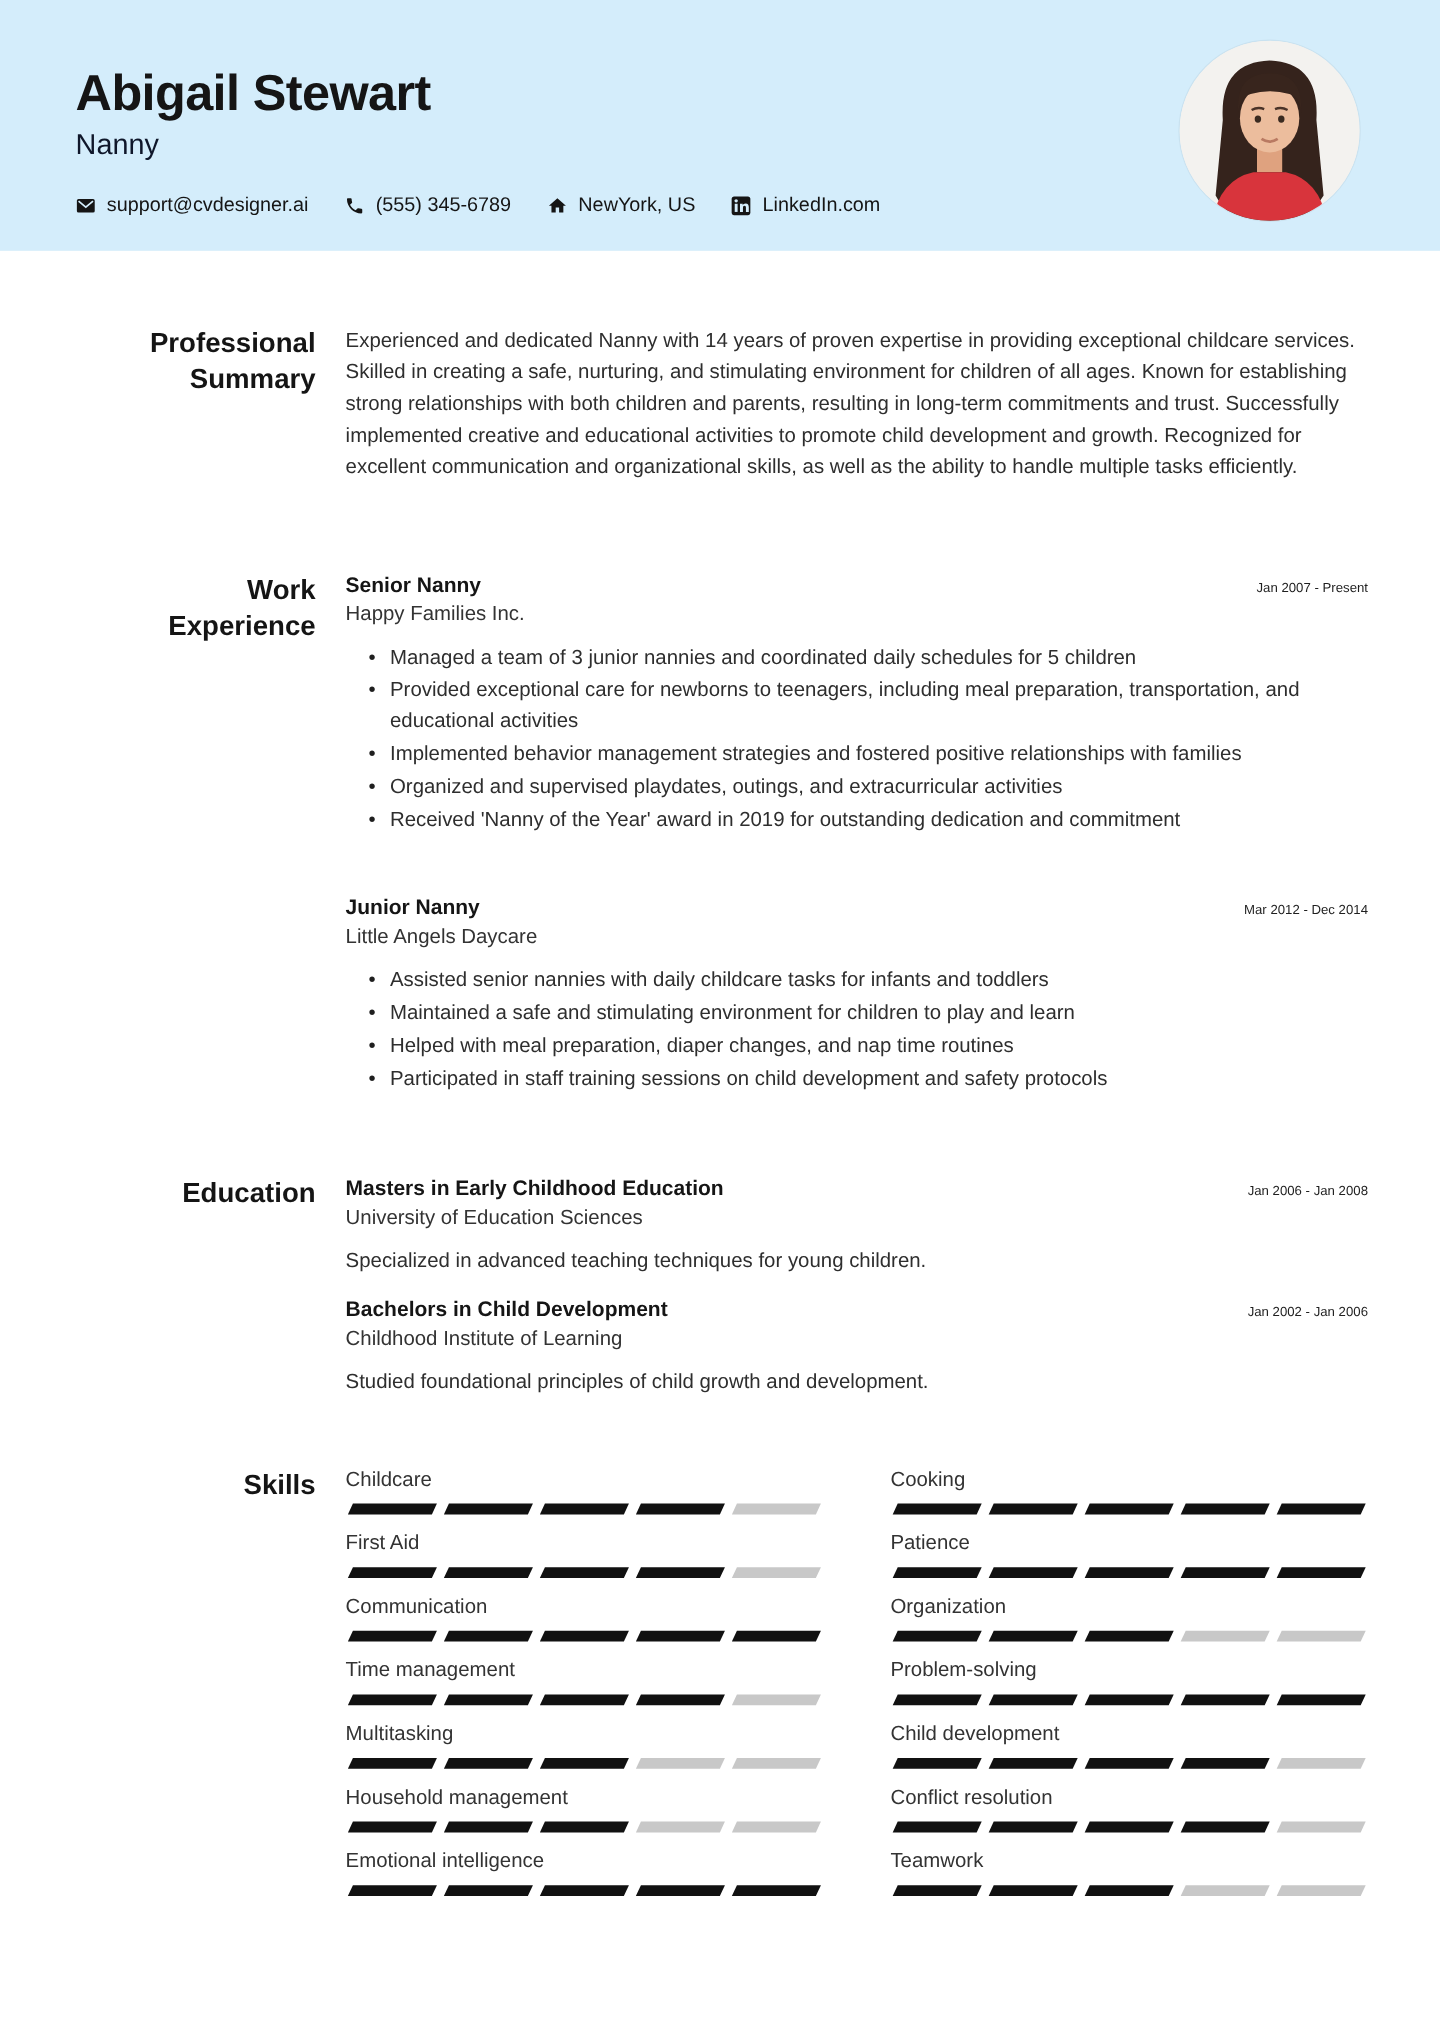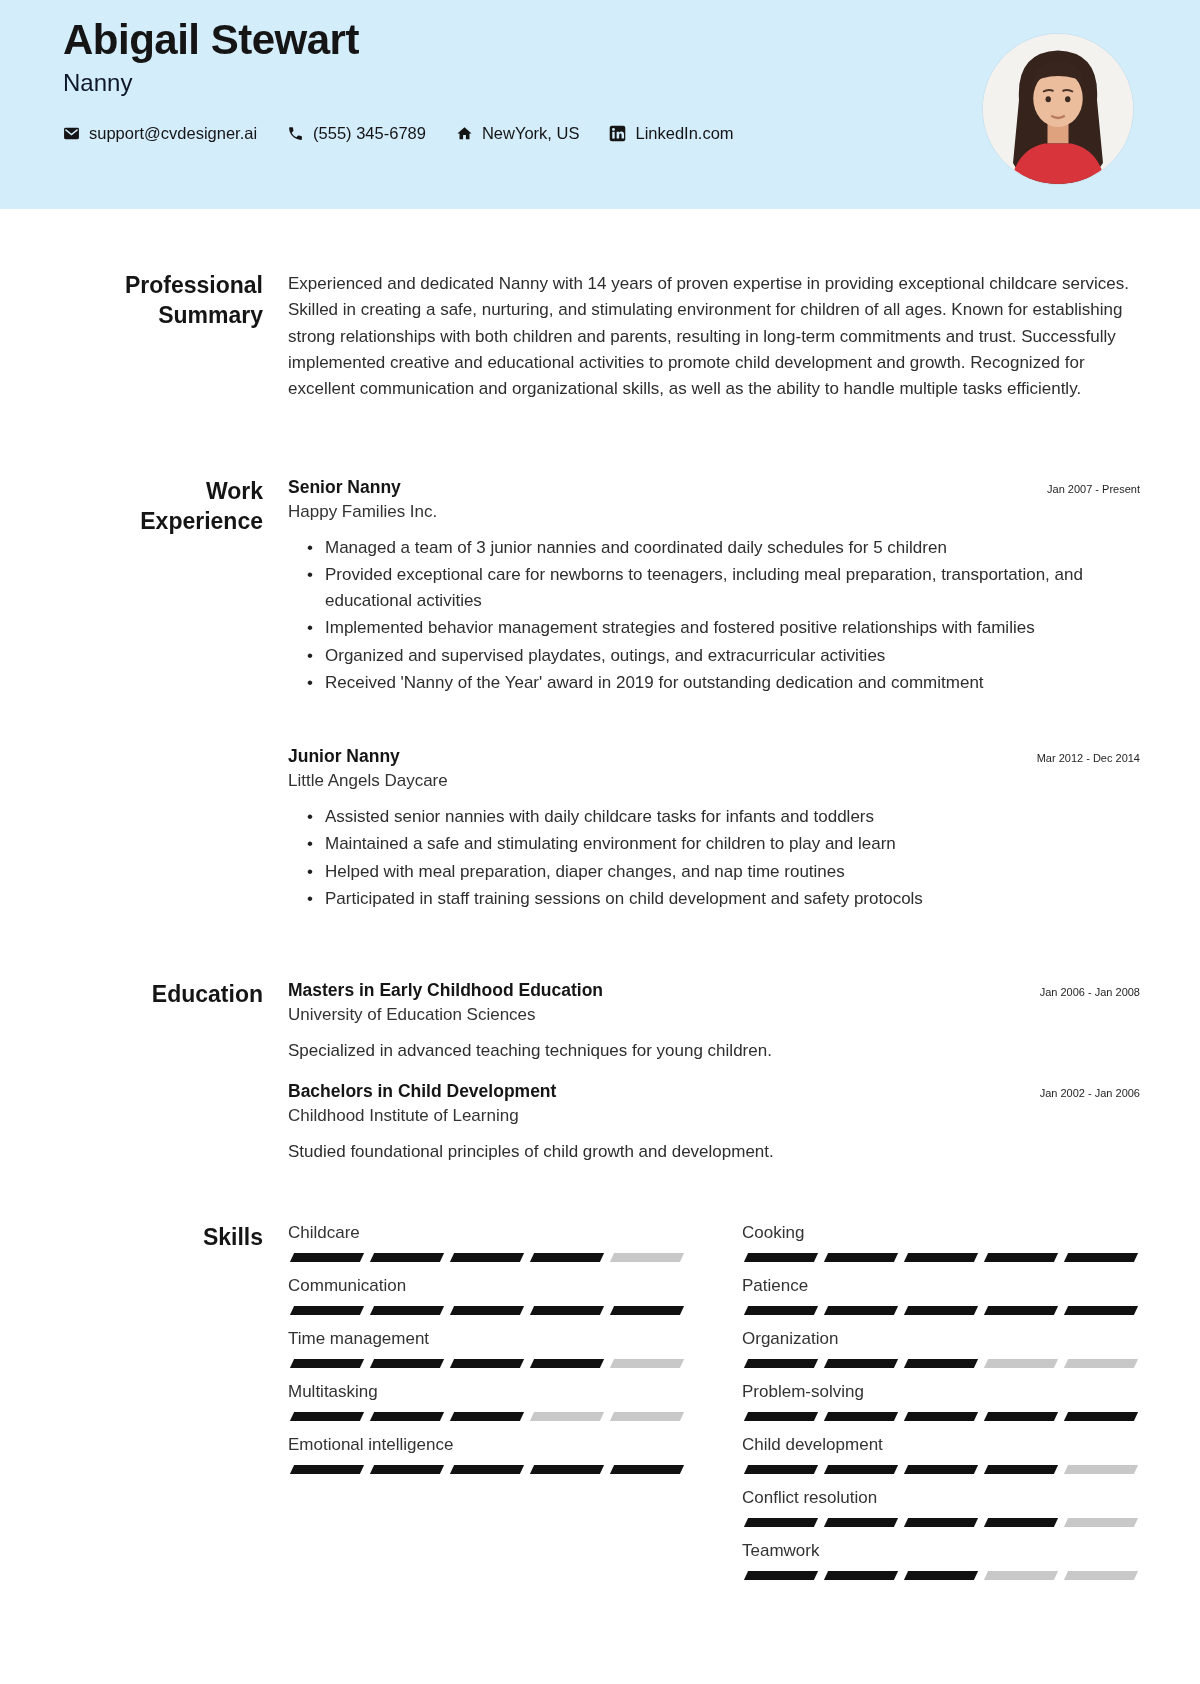--- a/index.html
+++ b/index.html
@@ -10,21 +10,21 @@
     --bar-empty:#c8c8c8;
   }
   *{box-sizing:border-box;}
   html,body{margin:0;padding:0;background:#ffffff;}
   .page{
     width:1200px;height:1684px;overflow:hidden;background:#ffffff;
     font-family:"Liberation Sans", sans-serif;color:var(--body-ink);
   }
   
   header{height:209px;background:var(--header-bg);position:relative;padding:0 66px 0 63px;}
-  .name{margin:0;padding-top:17px;font-size:42px;line-height:1.1;font-weight:700;color:var(--ink);letter-spacing:-.5px;}
+  .name{margin:0;padding-top:55px;font-size:42px;line-height:1.1;font-weight:700;color:var(--ink);letter-spacing:-.5px;}
   .job-title{margin-top:6px;font-size:24px;color:#0f172a;}
   .contacts{margin-top:27px;display:flex;align-items:center;gap:30px;}
   .contact{display:flex;align-items:center;gap:9px;font-size:16.5px;color:var(--ink);}
   .contact svg{display:block;width:17px;height:17px;}
   .photo{
     position:absolute;top:33px;right:66px;width:152px;height:152px;border-radius:50%;
     overflow:hidden;background:#f2f1ee;border:1px solid #c9e2f0;
   }
   .photo svg{display:block;width:100%;height:100%;}
   
@@ -198,20 +198,30 @@
               <div class="skill-name">Childcare</div>
               <div class="skill-bar">
                 <span class="seg filled"></span>
                 <span class="seg filled"></span>
                 <span class="seg filled"></span>
                 <span class="seg filled"></span>
                 <span class="seg empty"></span>
               </div>
             </div>
             <div class="skill">
+              <div class="skill-name">First Aid</div>
+              <div class="skill-bar">
+                <span class="seg filled"></span>
+                <span class="seg filled"></span>
+                <span class="seg filled"></span>
+                <span class="seg filled"></span>
+                <span class="seg empty"></span>
+              </div>
+            </div>
+            <div class="skill">
               <div class="skill-name">Communication</div>
               <div class="skill-bar">
                 <span class="seg filled"></span>
                 <span class="seg filled"></span>
                 <span class="seg filled"></span>
                 <span class="seg filled"></span>
                 <span class="seg filled"></span>
               </div>
             </div>
             <div class="skill">
@@ -219,20 +229,30 @@
               <div class="skill-bar">
                 <span class="seg filled"></span>
                 <span class="seg filled"></span>
                 <span class="seg filled"></span>
                 <span class="seg filled"></span>
                 <span class="seg empty"></span>
               </div>
             </div>
             <div class="skill">
               <div class="skill-name">Multitasking</div>
+              <div class="skill-bar">
+                <span class="seg filled"></span>
+                <span class="seg filled"></span>
+                <span class="seg filled"></span>
+                <span class="seg empty"></span>
+                <span class="seg empty"></span>
+              </div>
+            </div>
+            <div class="skill">
+              <div class="skill-name">Household management</div>
               <div class="skill-bar">
                 <span class="seg filled"></span>
                 <span class="seg filled"></span>
                 <span class="seg filled"></span>
                 <span class="seg empty"></span>
                 <span class="seg empty"></span>
               </div>
             </div>
             <div class="skill">
               <div class="skill-name">Emotional intelligence</div>

